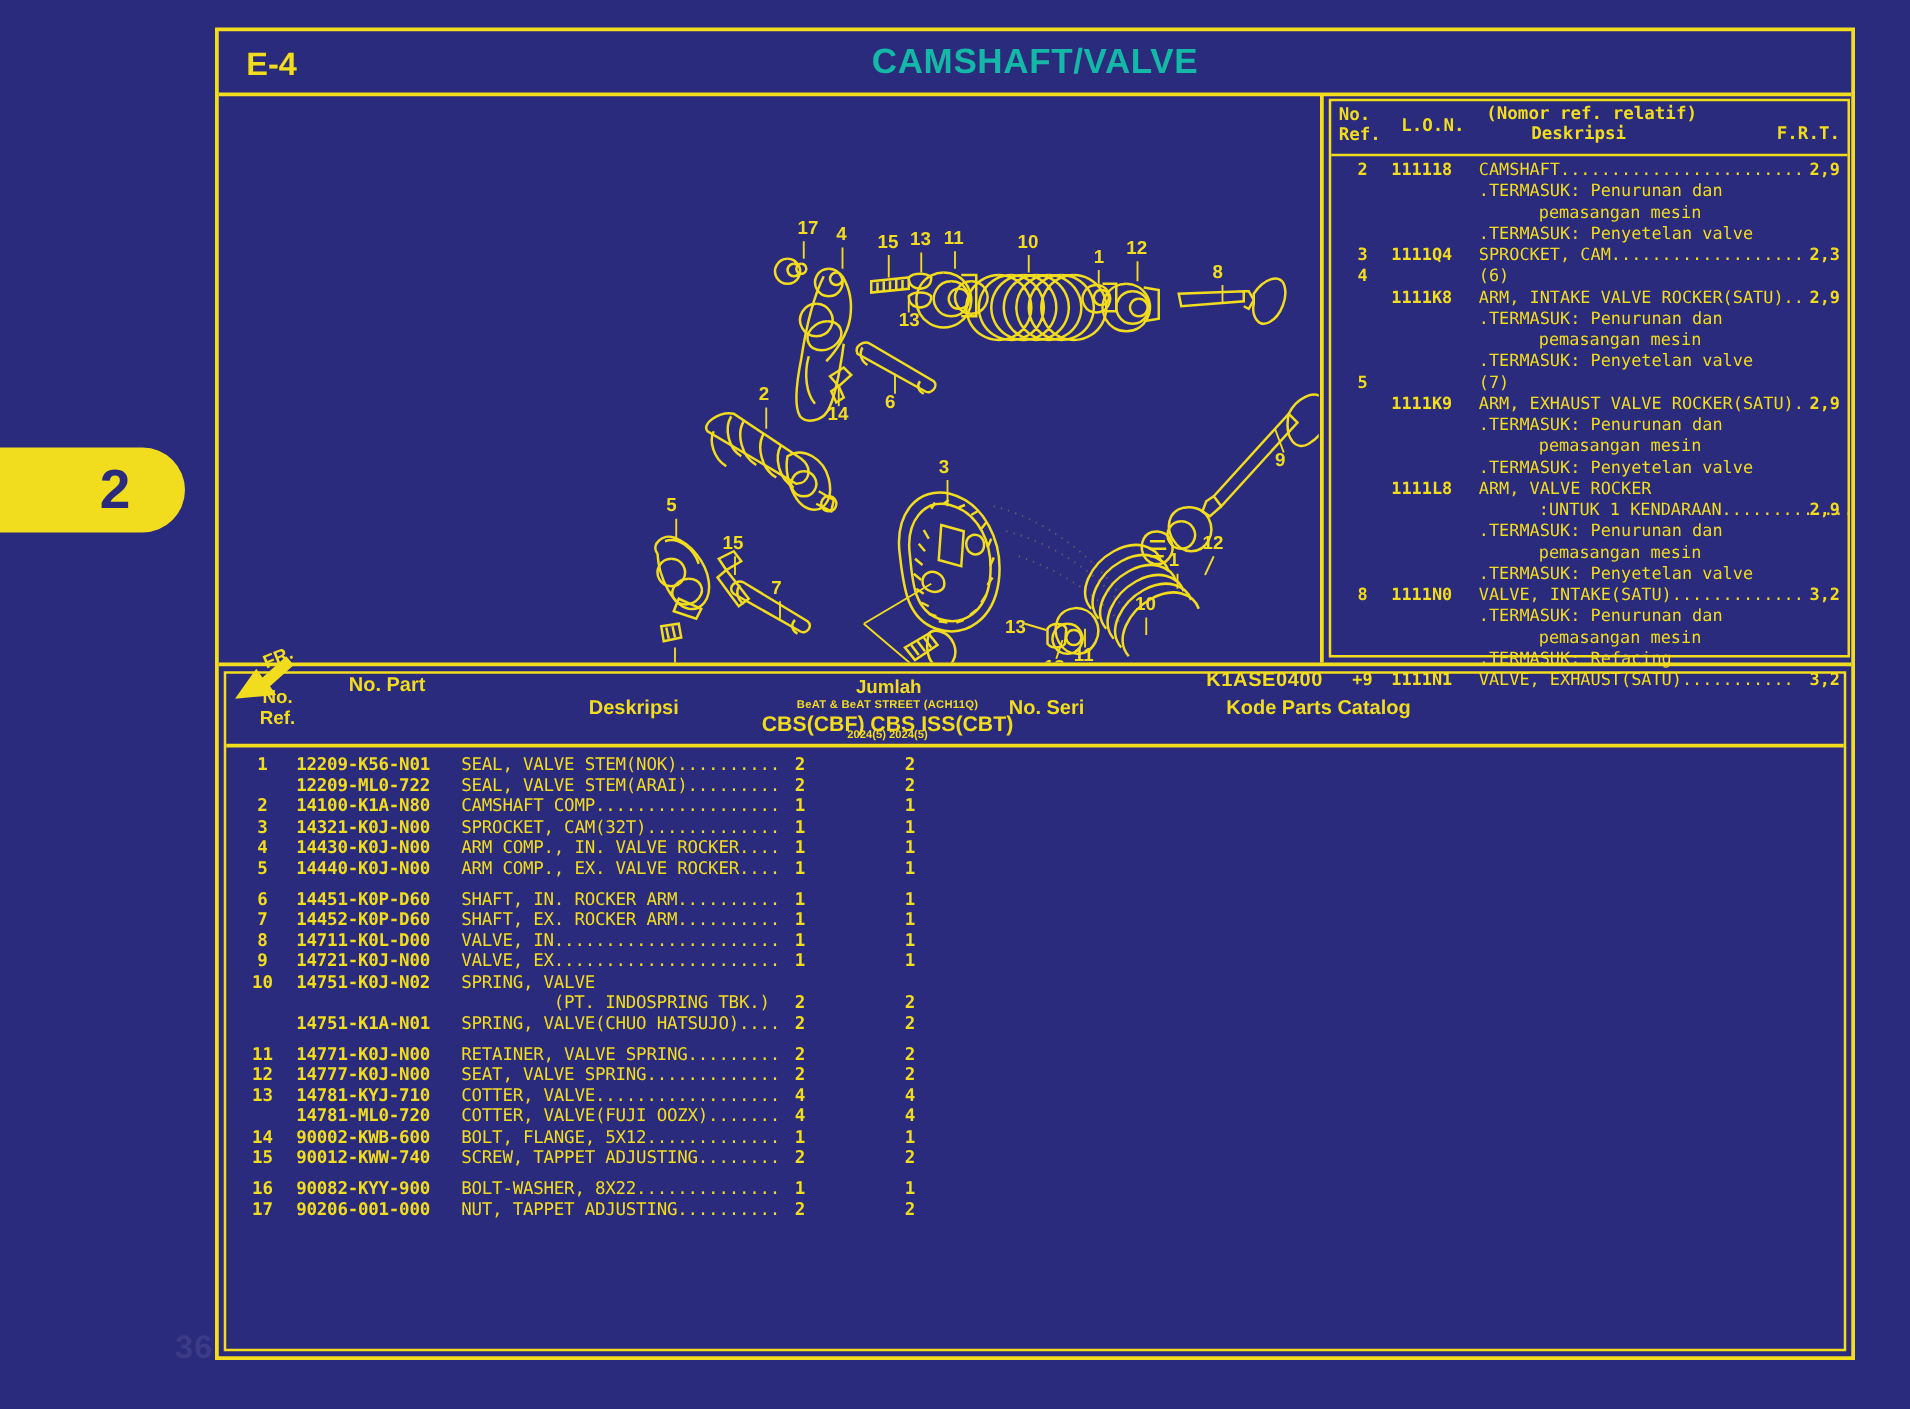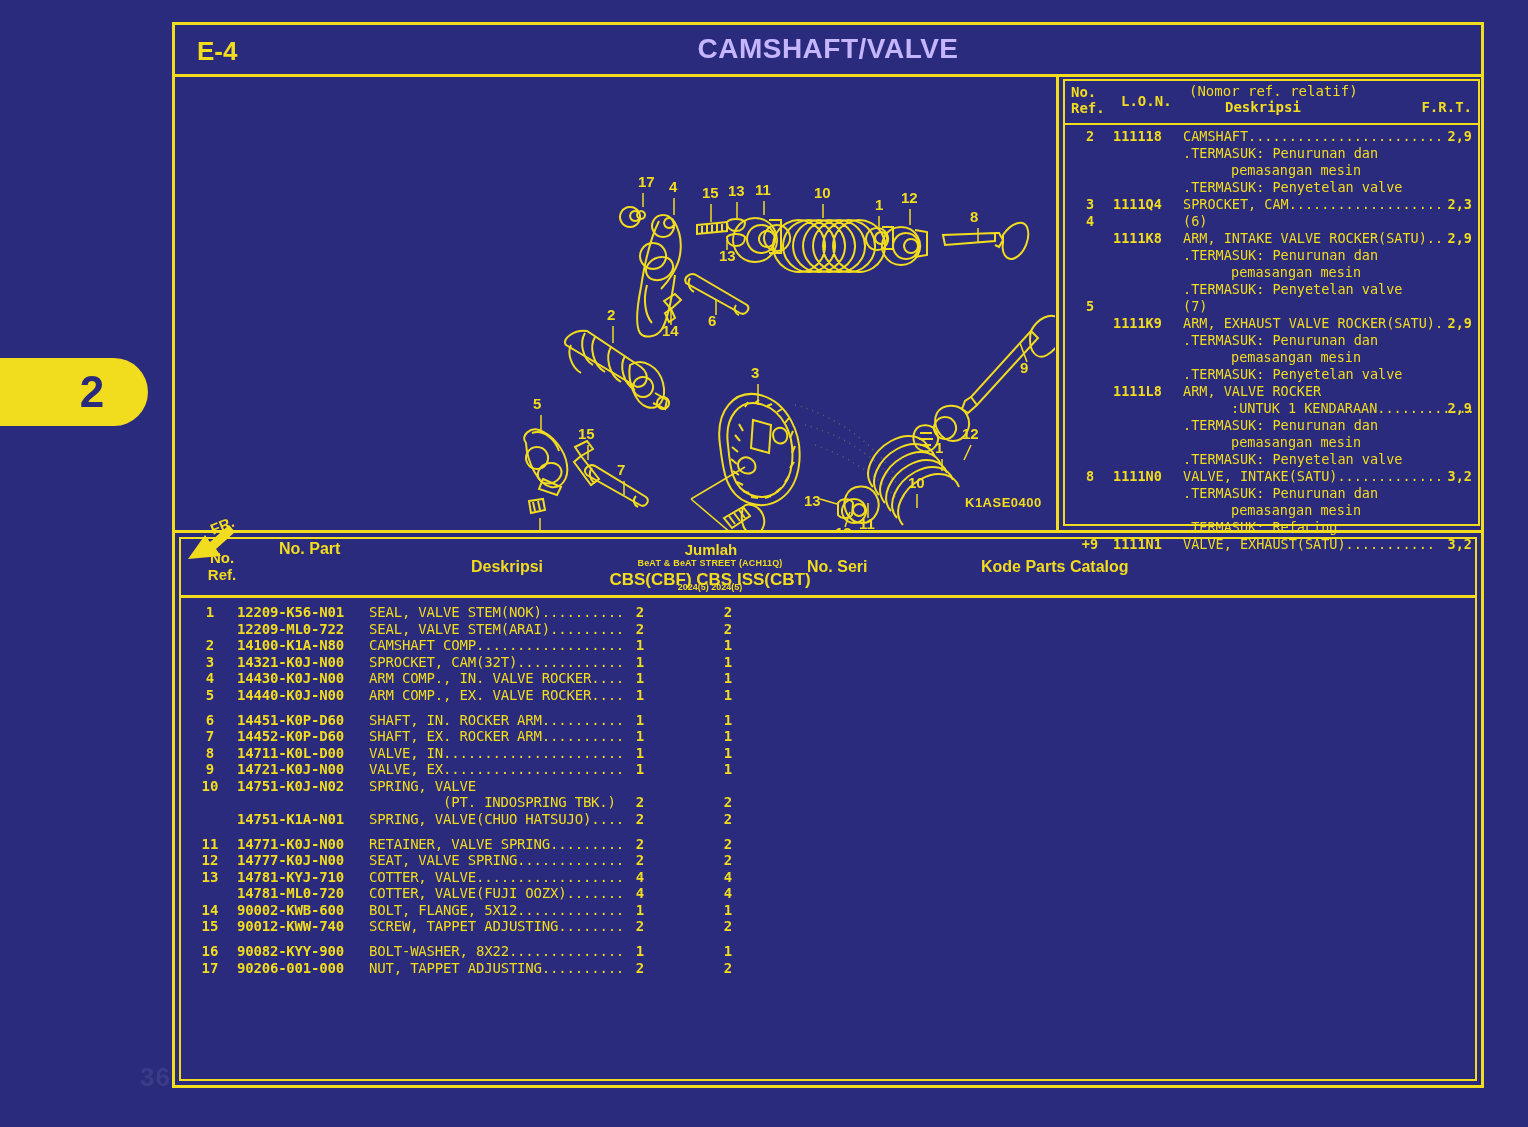--- a/index.html
+++ b/index.html
@@ -43,32 +43,32 @@
   }
   .code{
     position:absolute;left:22px;top:11px;
     font-family:"Liberation Sans",sans-serif;
     font-size:26px;font-weight:bold;color:#f2dc1e;
   }
   .title{
     position:absolute;left:0;right:0;top:8px;
     text-align:center;
     font-family:"Liberation Sans",sans-serif;
-    font-size:28px;font-weight:bold;color:#c4b5fd;
+    font-size:28px;font-weight:bold;color:#14b8a6;
     letter-spacing:0.5px;
   }
   
   .illus{
     position:absolute;left:0;top:50px;
     width:880px;height:455px;
   }
   .diagcode{
-    position:absolute;left:790px;top:420px;
+    position:absolute;left:790px;top:461px;
     font-family:"Liberation Sans",sans-serif;
-    font-size:13px;font-weight:bold;color:#f2dc1e;
+    font-size:16px;font-weight:bold;color:#f2dc1e;
     letter-spacing:0.5px;
   }
   .fr-arrow{position:absolute;left:8px;top:440px;}
   
   .frt{
     position:absolute;left:881px;top:50px;
     width:428px;height:455px;
     border-left:3px solid #f2dc1e;
     box-sizing:border-box;
   }
@@ -82,21 +82,21 @@
     border-bottom:2px solid #f2dc1e;
     color:#f2dc1e;
   }
   .frt-head .h-noref{
     position:absolute;left:6px;top:3px;font-size:14px;line-height:16px;font-weight:bold;
   }
   .frt-head .h-lon{
     position:absolute;left:56px;top:12px;font-size:14px;font-weight:bold;
   }
   .frt-head .h-nomor{
-    position:absolute;left:124px;top:2px;font-size:14px;font-weight:normal;text-align:right;
+    position:absolute;left:124px;top:2px;font-size:14px;font-weight:bold;text-align:right;
   }
   .frt-head .h-desk{
     position:absolute;left:160px;top:18px;font-size:14px;font-weight:bold;
   }
   .frt-head .h-frt{
     position:absolute;right:6px;top:18px;font-size:14px;font-weight:bold;
   }
   .frt-body{
     position:relative;padding:3px 0 0 0;color:#f2dc1e;
   }

